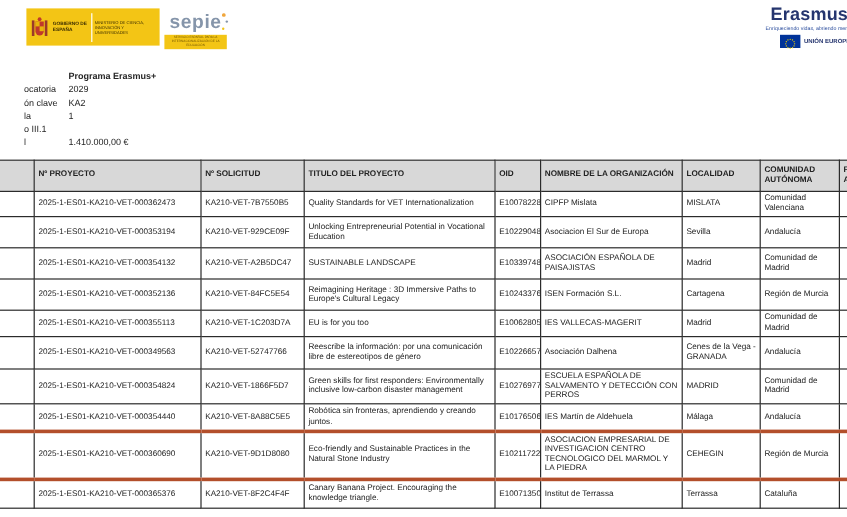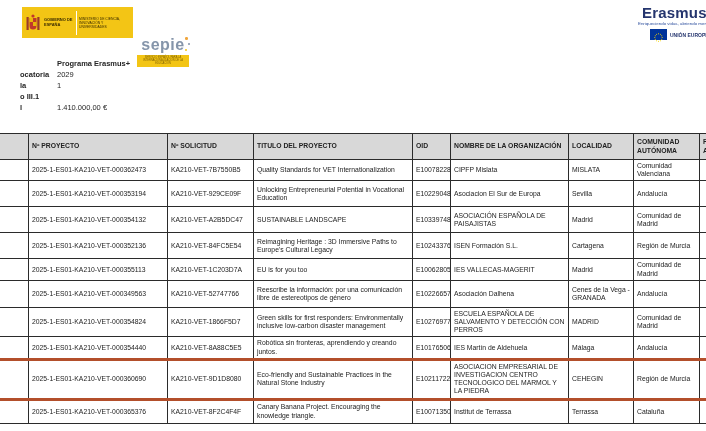--- a/index.html
+++ b/index.html
@@ -12,38 +12,38 @@
   
   .gov-block {
     position:absolute; left:22px; top:7px; width:111px; height:31px;
     background:#f3c515; display:flex; align-items:center;
   }
   .coat { width:22px; height:100%; display:flex; align-items:center; justify-content:center; }
   .gov-text { width:30px; font-weight:bold; font-size:4px; line-height:4.5px; color:#3a2c00; }
   .gov-divider { width:1px; height:24px; background:#ffffff; margin:0 2px; }
   .min-text { flex:1; font-size:3.4px; line-height:4px; color:#3a2c00; padding-right:2px; }
 
-  .sepie-block { position:absolute; left:137px; top:10px; width:52px; height:26px; text-align:center;margin-top:26px; }
+  .sepie-block { position:absolute; left:137px; top:10px; width:52px; height:26px; text-align:center; }
   .sepie-word { font-size:16px; font-weight:bold; letter-spacing:0.5px; color:#8595aa; line-height:16px; position:relative; display:inline-block; }
   .sepie-word .dot1 { position:absolute; right:-3px; top:0px; width:2.5px; height:2.5px; border-radius:50%; background:#f0a63c; }
   .sepie-word .dot2 { position:absolute; right:-5px; top:6px; width:2px; height:2px; border-radius:50%; background:#8595aa; }
   .sepie-word .dot3 { position:absolute; right:-2px; top:12px; width:2px; height:2px; border-radius:50%; background:#f3c515; }
   .sepie-sub { margin-top:1px; background:#f3c515; font-size:2.6px; line-height:3.2px; color:#7a5c00; padding:1px 1px; }
 
   .erasmus-block { position:absolute; left:638px; top:5px; width:120px; }
   .erasmus-word { font-size:15px; font-weight:bold; color:#25356e; letter-spacing:0.2px; line-height:16px; padding-left:4px; }
   .erasmus-tagline { font-size:4.4px; color:#2d4f9e; line-height:6px; white-space:nowrap; }
   .eu-row { display:flex; align-items:center; margin-top:2px; padding-left:12px; }
   .eu-flag { width:17px; height:11px; background:#003399; position:relative; flex:0 0 auto; }
   .eu-label { font-size:5px; font-weight:bold; color:#25356e; margin-left:3px; white-space:nowrap; }
 
   
   .meta { position:absolute; left:0; top:58px; width:700px; font-size:7.5px; line-height:11px; color:#262626; }
   .meta-row { display:flex;padding-left:20px; }
-  .meta-label { width:30px; flex:0 0 auto; font-weight:bold; white-space:nowrap; overflow:hidden; }
+  .meta-label { width:30px; flex:0 0 auto; font-weight:normal; white-space:nowrap; overflow:hidden; }
   .meta-value { margin-left:7px; white-space:nowrap; }
   .meta-row.bold-value .meta-value { font-weight:bold; }
 
   
   .tbl-wrap { position:absolute; left:-10px; top:133px; }
   table { border-collapse:collapse; table-layout:fixed; width:754px; font-size:6.8px; line-height:8.2px; color:#222; }
   th, td { border:1px solid #2b2b2b; padding:2px 3px; vertical-align:middle; text-align:left; overflow:hidden; }
   thead th { background:#d8d8d8; font-weight:bold; height:26px; }
   th.last { white-space:pre-line; }
   tbody tr.highlighted td { border-top:3px solid #b34f2b; border-bottom:3px solid #b34f2b; }
@@ -102,20 +102,24 @@
 </div>
 
 <div class="meta" id="meta-block">
     <div class="meta-row bold-value">
     <span class="meta-label"></span>
     <span class="meta-value">Programa Erasmus+</span>
   </div>
     <div class="meta-row">
     <span class="meta-label">ocatoria</span>
     <span class="meta-value">2029</span>
+  </div>
+    <div class="meta-row">
+    <span class="meta-label">ón clave</span>
+    <span class="meta-value">KA2</span>
   </div>
     <div class="meta-row">
     <span class="meta-label">la</span>
     <span class="meta-value">1</span>
   </div>
     <div class="meta-row">
     <span class="meta-label">o III.1</span>
   </div>
     <div class="meta-row">
     <span class="meta-label">l</span>

